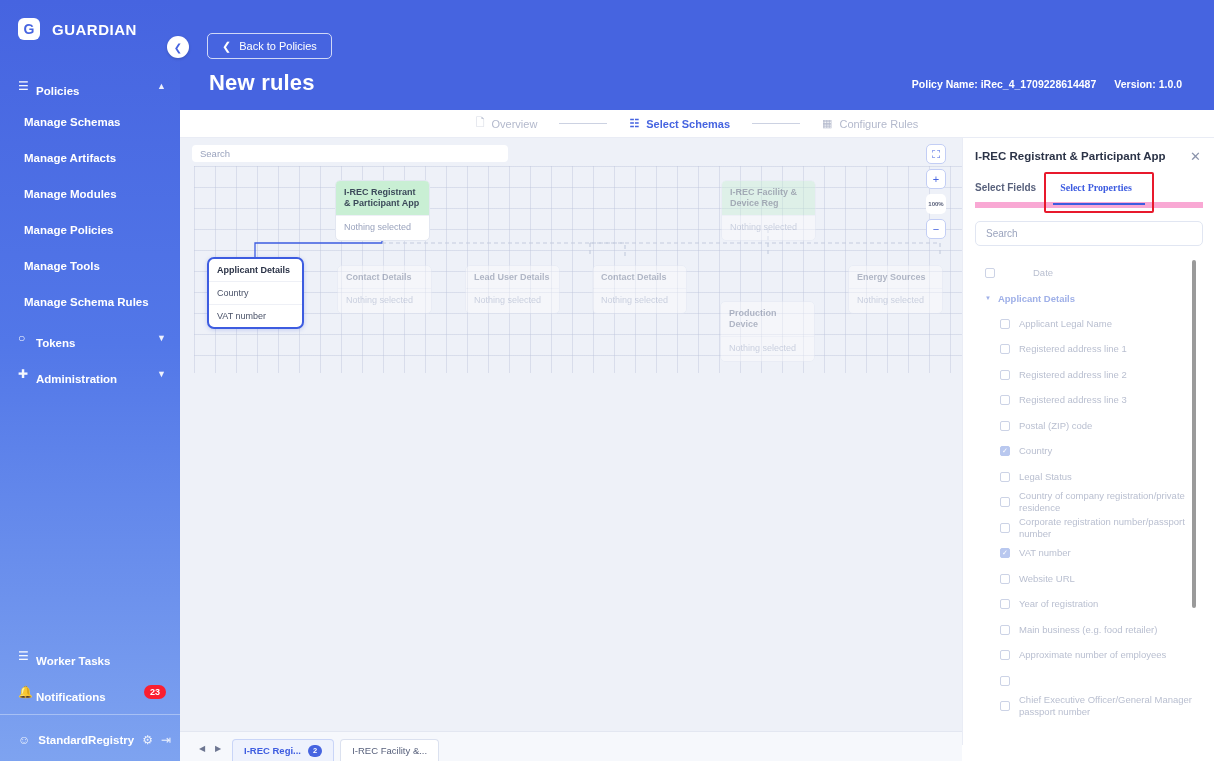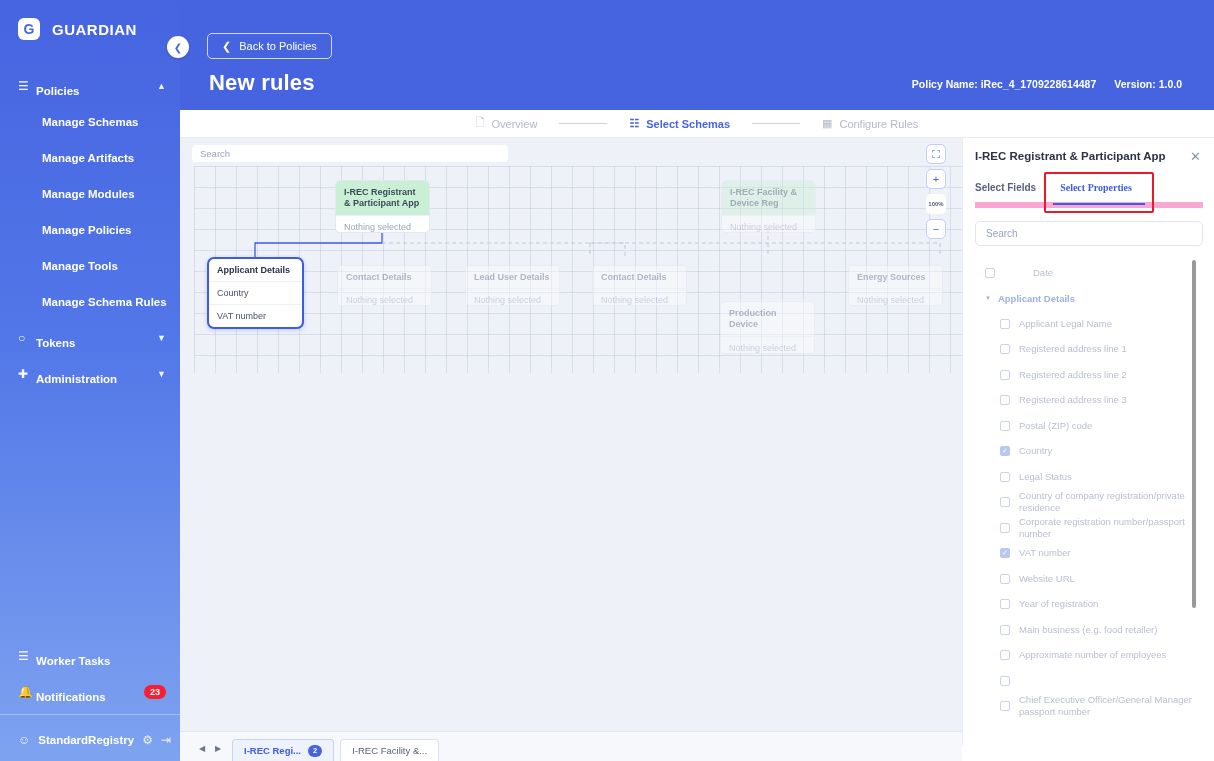--- a/index.html
+++ b/index.html
@@ -30,21 +30,21 @@
     display: flex; align-items: center; height: 36px; padding: 0 14px 0 18px;
     font-size: 11.5px; cursor: pointer; position: relative;
   }
   .nav-row .nav-ico {
     width: 18px; flex: 0 0 18px; font-size: 12px; opacity: .95;
     display: flex; align-items: center;
   }
   .nav-row .nav-label { flex: 1; }
   .nav-row .nav-caret { font-size: 9px; opacity: .9; }
   .nav-sub {
-    display: flex; align-items: center; height: 36px; padding-left: 42px;
+    display: flex; align-items: center; height: 36px; padding-left: 24px;
     font-size: 11.5px; cursor: pointer; font-weight: bold;
   }
   .nav-row .nav-label { font-weight: bold; margin-top: 10px; }
 
   .sidebar-bottom { position: absolute; left: 0; bottom: 0; width: 180px; }
   .badge-red {
     background: #fa1f30; color: #fff; border-radius: 9px; font-size: 9px;
     font-weight: bold; padding: 2px 6px; min-width: 20px; text-align: center;
   }
   .sb-divider { height: 1px; background: rgba(255,255,255,.35); margin: 4px 0; }
@@ -116,21 +116,21 @@
 
   .node {
     position: absolute; background: #fff; border: 1px solid #e3e7f1;
     border-radius: 5px; overflow: hidden;
   }
   .node .node-head {
     font-size: 9px; font-weight: bold; color: #5d6680; padding: 6px 8px 5px 8px;
     line-height: 1.25;
   }
   .node .node-body {
-    font-size: 9px; color: #9aa3bd; padding: 6px 8px 0 8px;
+    font-size: 9px; color: #9aa3bd; padding: 6px 8px 8px 8px;
     border-top: 1px solid #eef0f6;
   }
   .node.green .node-head { background: #c9efd4; color: #3c4a5a; }
   .node.ghost { opacity: .42; }
   .node.selected {
     border: 2.5px solid #3d5ce0; border-radius: 7px;
     box-shadow: 0 1px 4px rgba(61,92,224,.25);
   }
   .node.selected .node-head { color: #2b3347; font-weight: bold; }
   .node .node-prop {

